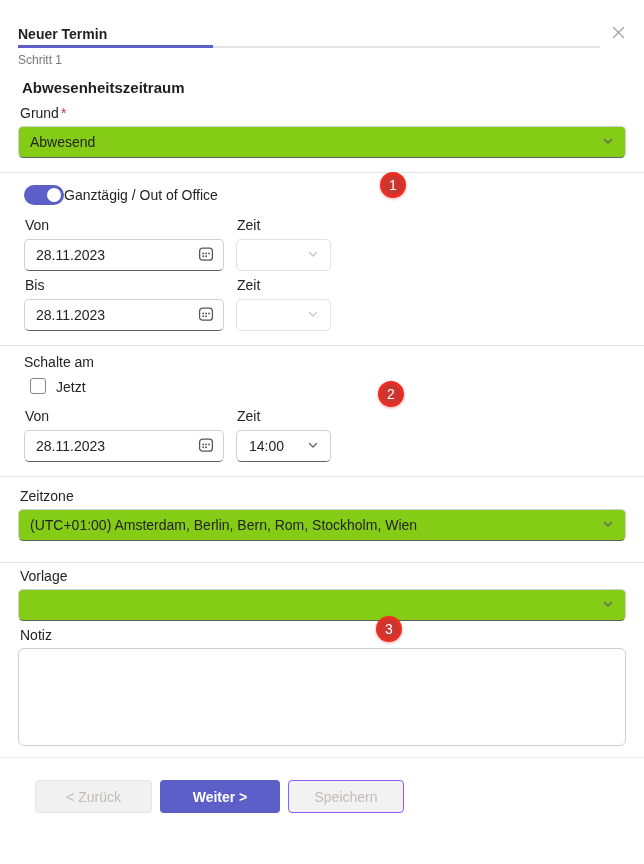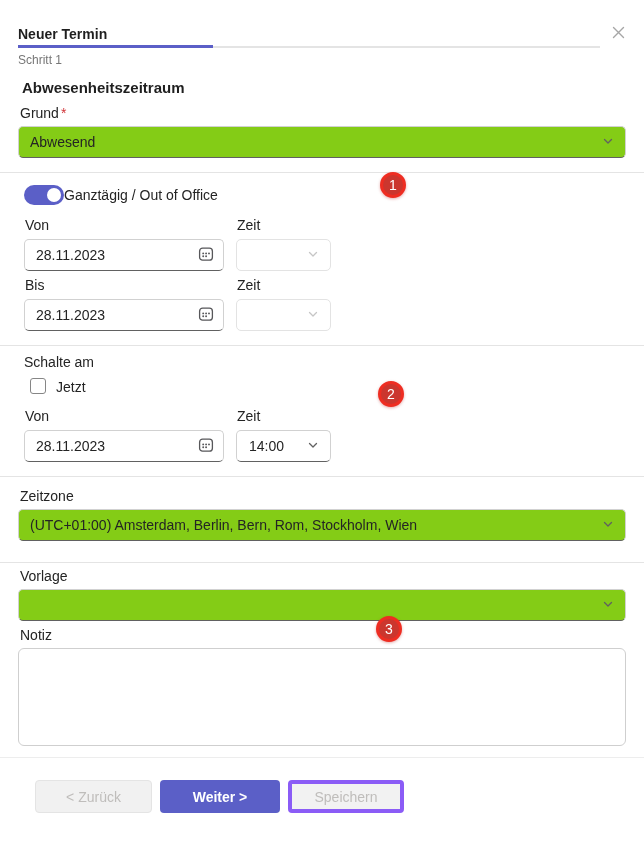--- a/index.html
+++ b/index.html
@@ -87,21 +87,21 @@
     font-family:"Liberation Sans","DejaVu Sans",sans-serif; font-size:14px; color:#242424;
     padding:8px 10px; outline:none;
   }
 
   
   .footer { display:flex; gap:8px; padding:22px 0 0 35px; }
   .btn { height:33px; border-radius:4px; font-size:14px; cursor:pointer;
          font-family:"Liberation Sans","DejaVu Sans",sans-serif; }
   .btn-back { width:117px; background:#f1f1f1; color:#bfbdbb; border:1px solid #e4e4e4; }
   .btn-next { width:120px; background:#5b5fc7; color:#fff; border:none; font-weight:700; }
-  .btn-save { width:116px; background:#f2f2f2; color:#bfbdbb; border:4px solid #8b5cf6; }
+  .btn-save { width:116px; background:#f2f2f2; color:#bfbdbb; border:1px solid #8b5cf6; }
 
   
   .badge {
     position:absolute; width:26px; height:26px; border-radius:50%;
     background:#cb362e; border:3px solid #ee2d22; color:#fff;
     display:flex; align-items:center; justify-content:center;
     font-size:14px; line-height:1; z-index:5;
     box-shadow:0 1px 3px rgba(180,20,20,0.35);
   }
   .badge-1 { left:380px; top:172px; }

